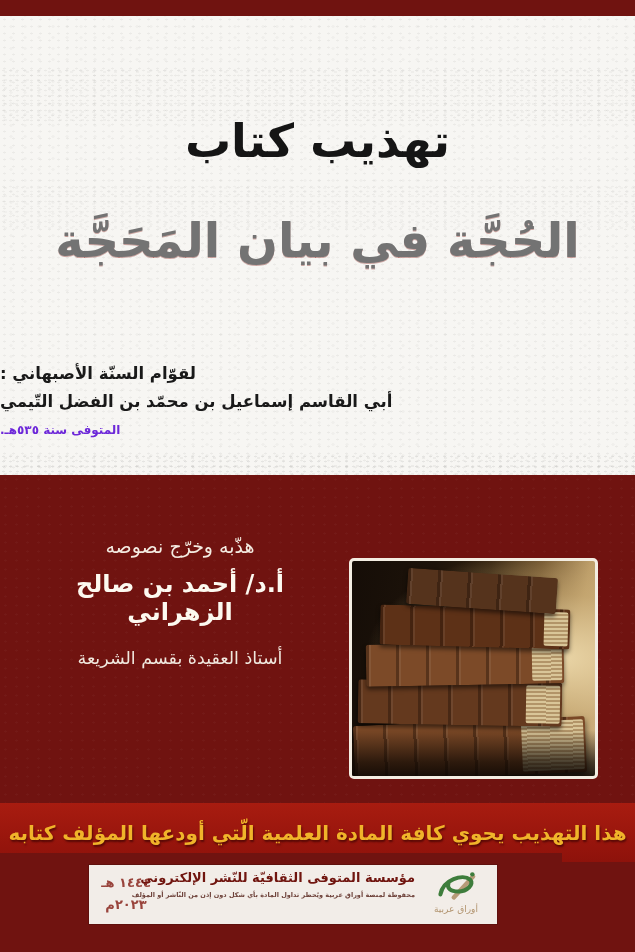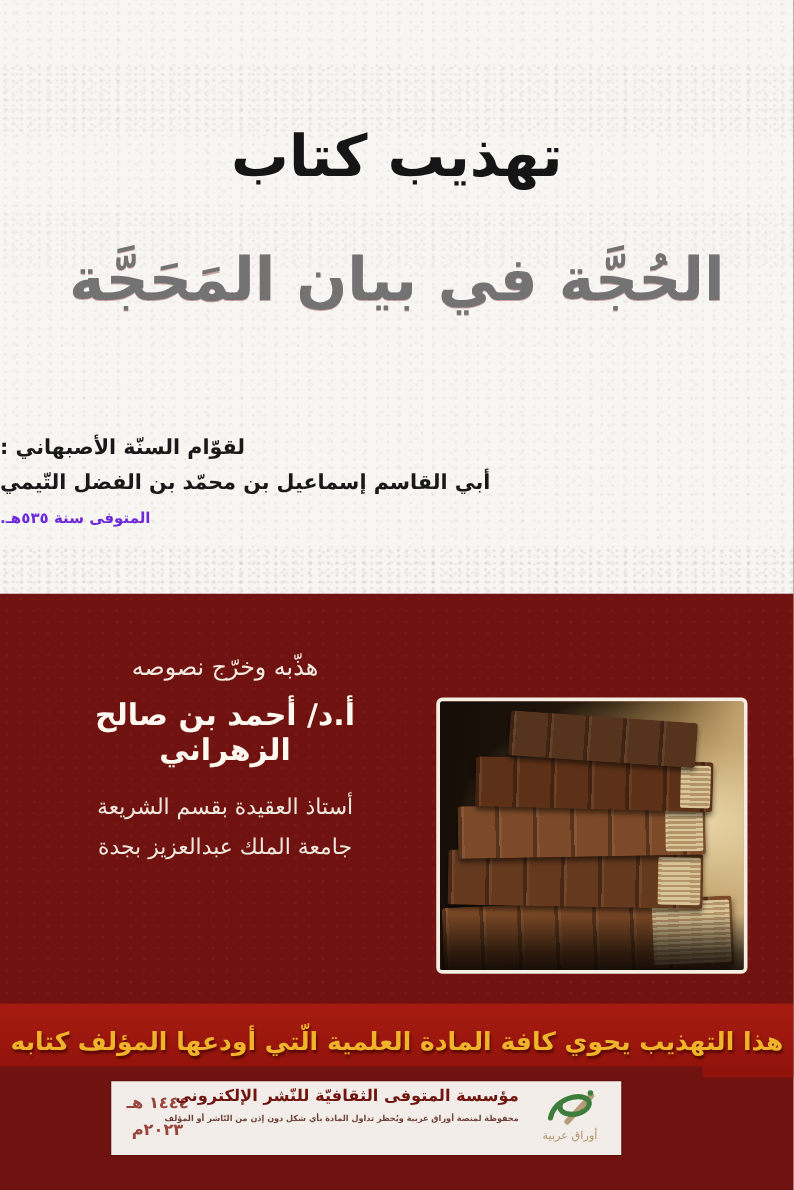--- a/index.html
+++ b/index.html
@@ -2,21 +2,21 @@
 <html lang="ar" dir="rtl"><head>
 <meta charset="utf-8">
 <style>
   html,body{margin:0;padding:0;background:#ffffff;}
   .cover{
     position:relative;width:635px;height:952px;overflow:hidden;
     font-family:"DejaVu Sans",sans-serif;direction:rtl;
     background:#701310;
   }
   
-  .top-section{position:absolute;top:0;left:0;width:635px;height:606px;background:#f7f6f3;}
+  .top-section{position:absolute;top:16px;left:0;width:635px;height:606px;background:#f7f6f3;}
   .paper-noise{position:absolute;inset:0;pointer-events:none;
     background-image:
       radial-gradient(rgba(125,125,122,0.10) 1px, transparent 1.5px),
       radial-gradient(rgba(140,140,136,0.07) 1.3px, transparent 2px);
     background-size:9px 7px,14px 11px;background-position:0 0,4px 5px;}
   .noise-band{position:absolute;left:0;right:0;pointer-events:none;
     background-image:
       radial-gradient(rgba(105,105,102,0.16) 1px, transparent 1.6px),
       radial-gradient(rgba(120,120,116,0.11) 1.4px, transparent 2.1px);
     background-size:7px 5px,11px 8px;}
@@ -30,21 +30,21 @@
     text-shadow:0 1px 0 rgba(122,16,11,.35);}
   .attribution{position:absolute;top:344px;left:0;width:100%;text-align:left;
     color:#191919;font-weight:bold;font-size:16.5px;line-height:28px;}
   .attribution .death-line{color:#6d28d9;font-size:12px;}
   
   .maroon-block{position:absolute;top:475px;left:0;width:635px;height:328px;background:#701310;}
   .maroon-block .mottle{position:absolute;inset:0;opacity:.06;pointer-events:none;
     background-image:radial-gradient(rgba(255,255,255,.5) 1px, transparent 1.6px);
     background-size:11px 9px;}
   .editor-col{position:absolute;top:0;left:25px;width:310px;text-align:center;color:#f3ebe1;}
-  .editor-intro{margin-top:48px;font-size:19px;color:#f4ece2;}
+  .editor-intro{margin-top:60px;font-size:19px;color:#f4ece2;}
   .editor-name{margin-top:13px;font-size:24px;font-weight:bold;color:#fdf9f0;}
   .editor-role1{margin-top:22px;font-size:17.5px;color:#f0e8de;}
   .editor-role2{margin-top:12px;font-size:17.5px;color:#f0e8de;}
   
   .photo-frame{position:absolute;left:349px;top:83px;width:243px;height:215px;
     border:3px solid #f3ede2;border-radius:5px;overflow:hidden;
     background:
       radial-gradient(ellipse at 85% 45%, rgba(238,218,172,.95) 0%, rgba(205,175,120,.55) 38%, rgba(0,0,0,0) 66%),
       linear-gradient(100deg,#150d07 0%,#1d130a 30%,#33220f 50%,#6b4f2a 68%,#b99a66 85%,#cdb286 100%);}
   .book{position:absolute;border-radius:3px;
@@ -107,21 +107,20 @@
       <div class="death-line">المتوفى سنة ٥٣٥هـ.</div>
     </div>
   </div>
 
   <div class="maroon-block">
     <div class="mottle"></div>
     <div class="editor-col">
       <div class="editor-intro">هذّبه وخرّج نصوصه</div>
       <div class="editor-name">أ.د/ أحمد بن صالح الزهراني</div>
       <div class="editor-role1">أستاذ العقيدة بقسم الشريعة</div>
-      <div class="editor-role2">جامعة الملك عبدالعزيز بجدة</div>
     </div>
     <div class="photo-frame">
       <div class="base-book"></div>
       <div class="book b5 pages"></div>
       <div class="book b4 pages"></div>
       <div class="book b3 pages"></div>
       <div class="book b2 pages"></div>
       <div class="book b1"></div>
       <div class="photo-shadow"></div>
     </div>

